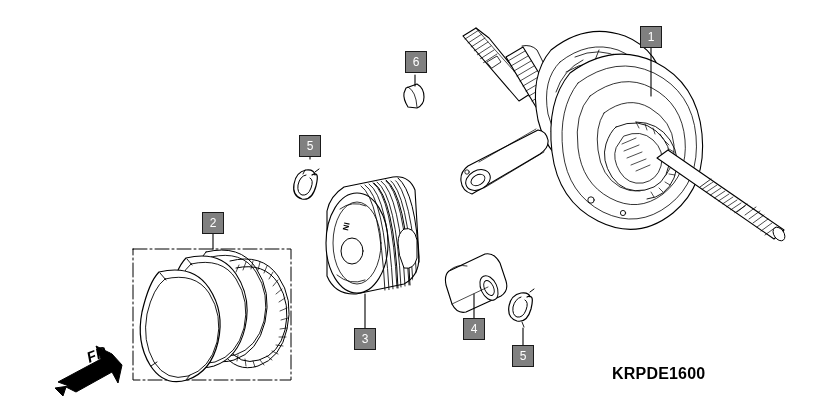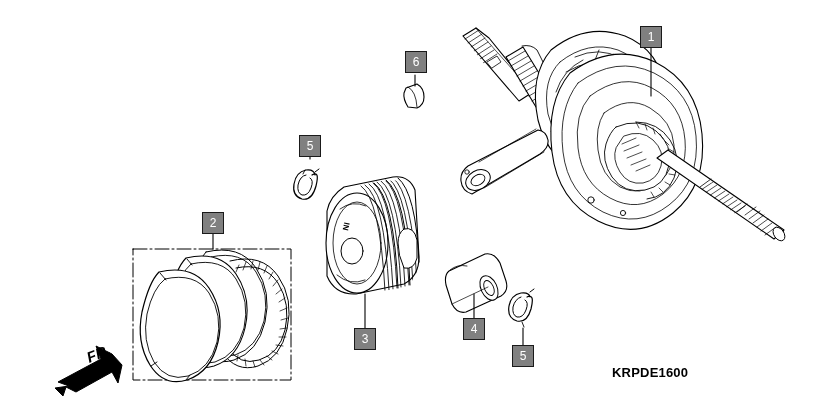--- a/index.html
+++ b/index.html
@@ -23,21 +23,21 @@
     left: 0;
     top: 0;
     width: 840px;
     height: 420px;
   }
   .part-number-text {
     position: absolute;
     left: 612px;
     top: 365px;
     font-family: "Liberation Sans", sans-serif;
-    font-size: 13px;
+    font-size: 16px;
     font-weight: bold;
     letter-spacing: 0.2px;
     color: #000000;
     white-space: nowrap;
   }
   .callout-box {
     position: absolute;
     width: 22px;
     height: 22px;
     background: #808080;

